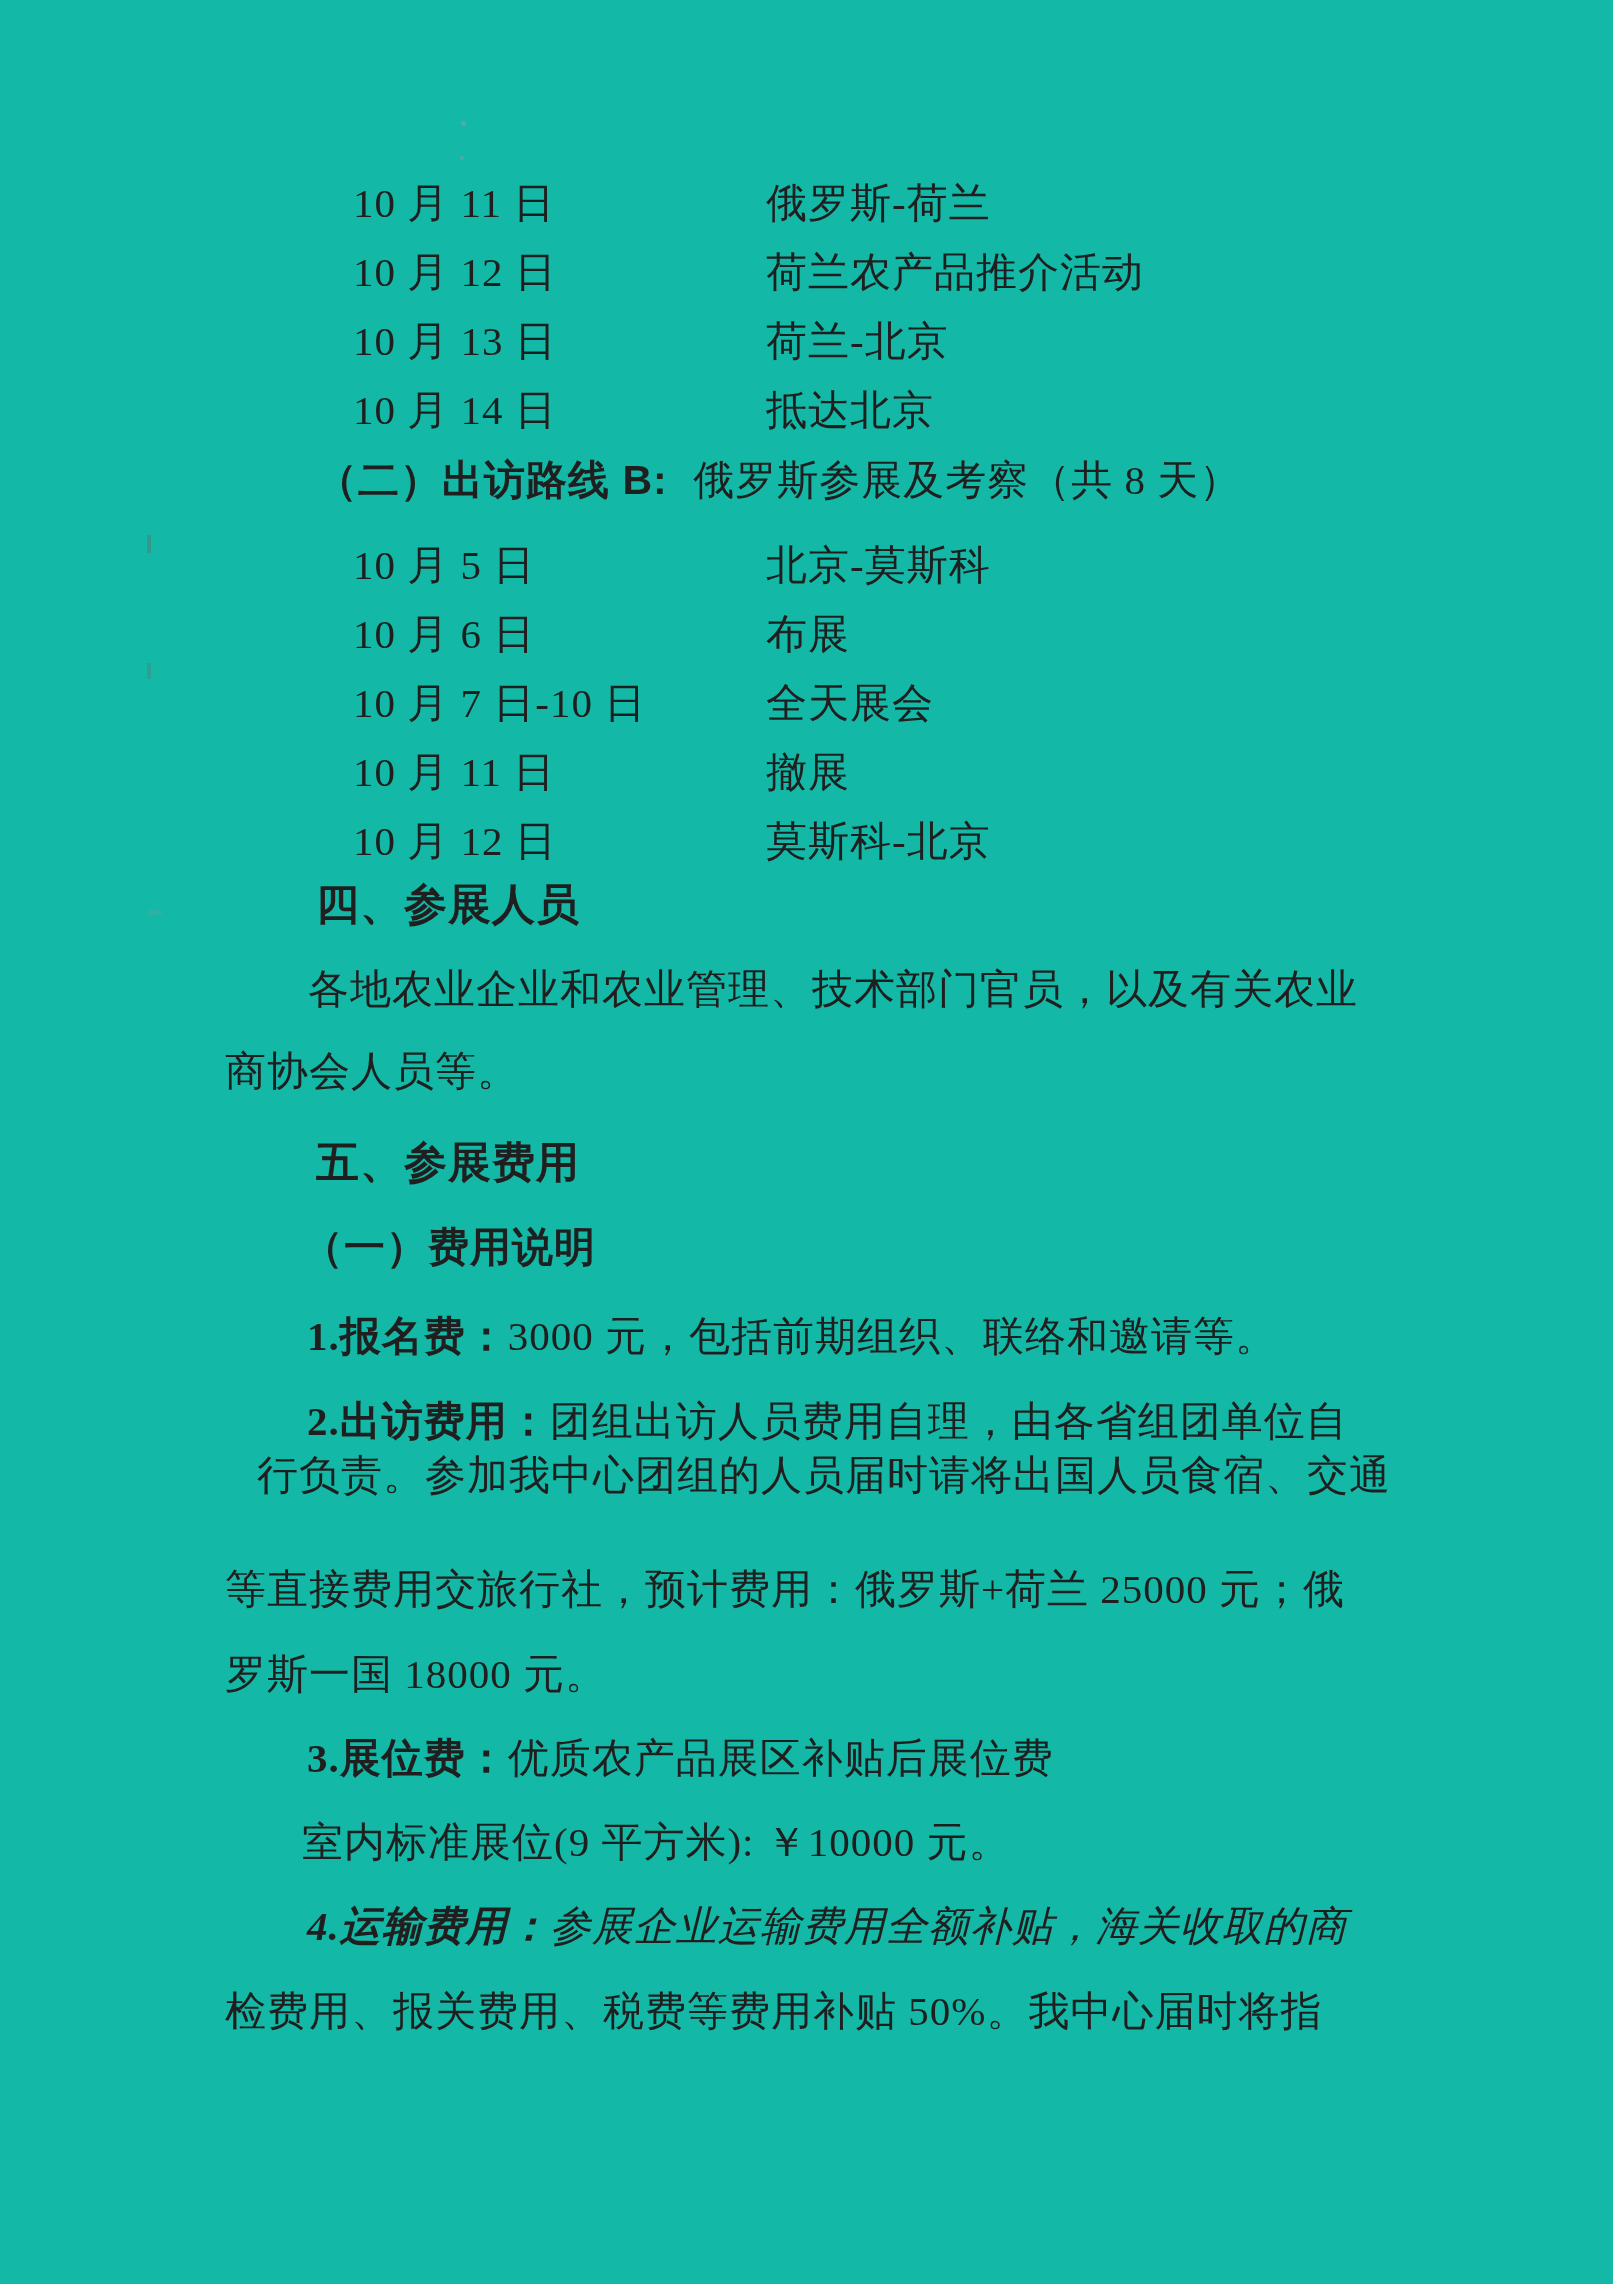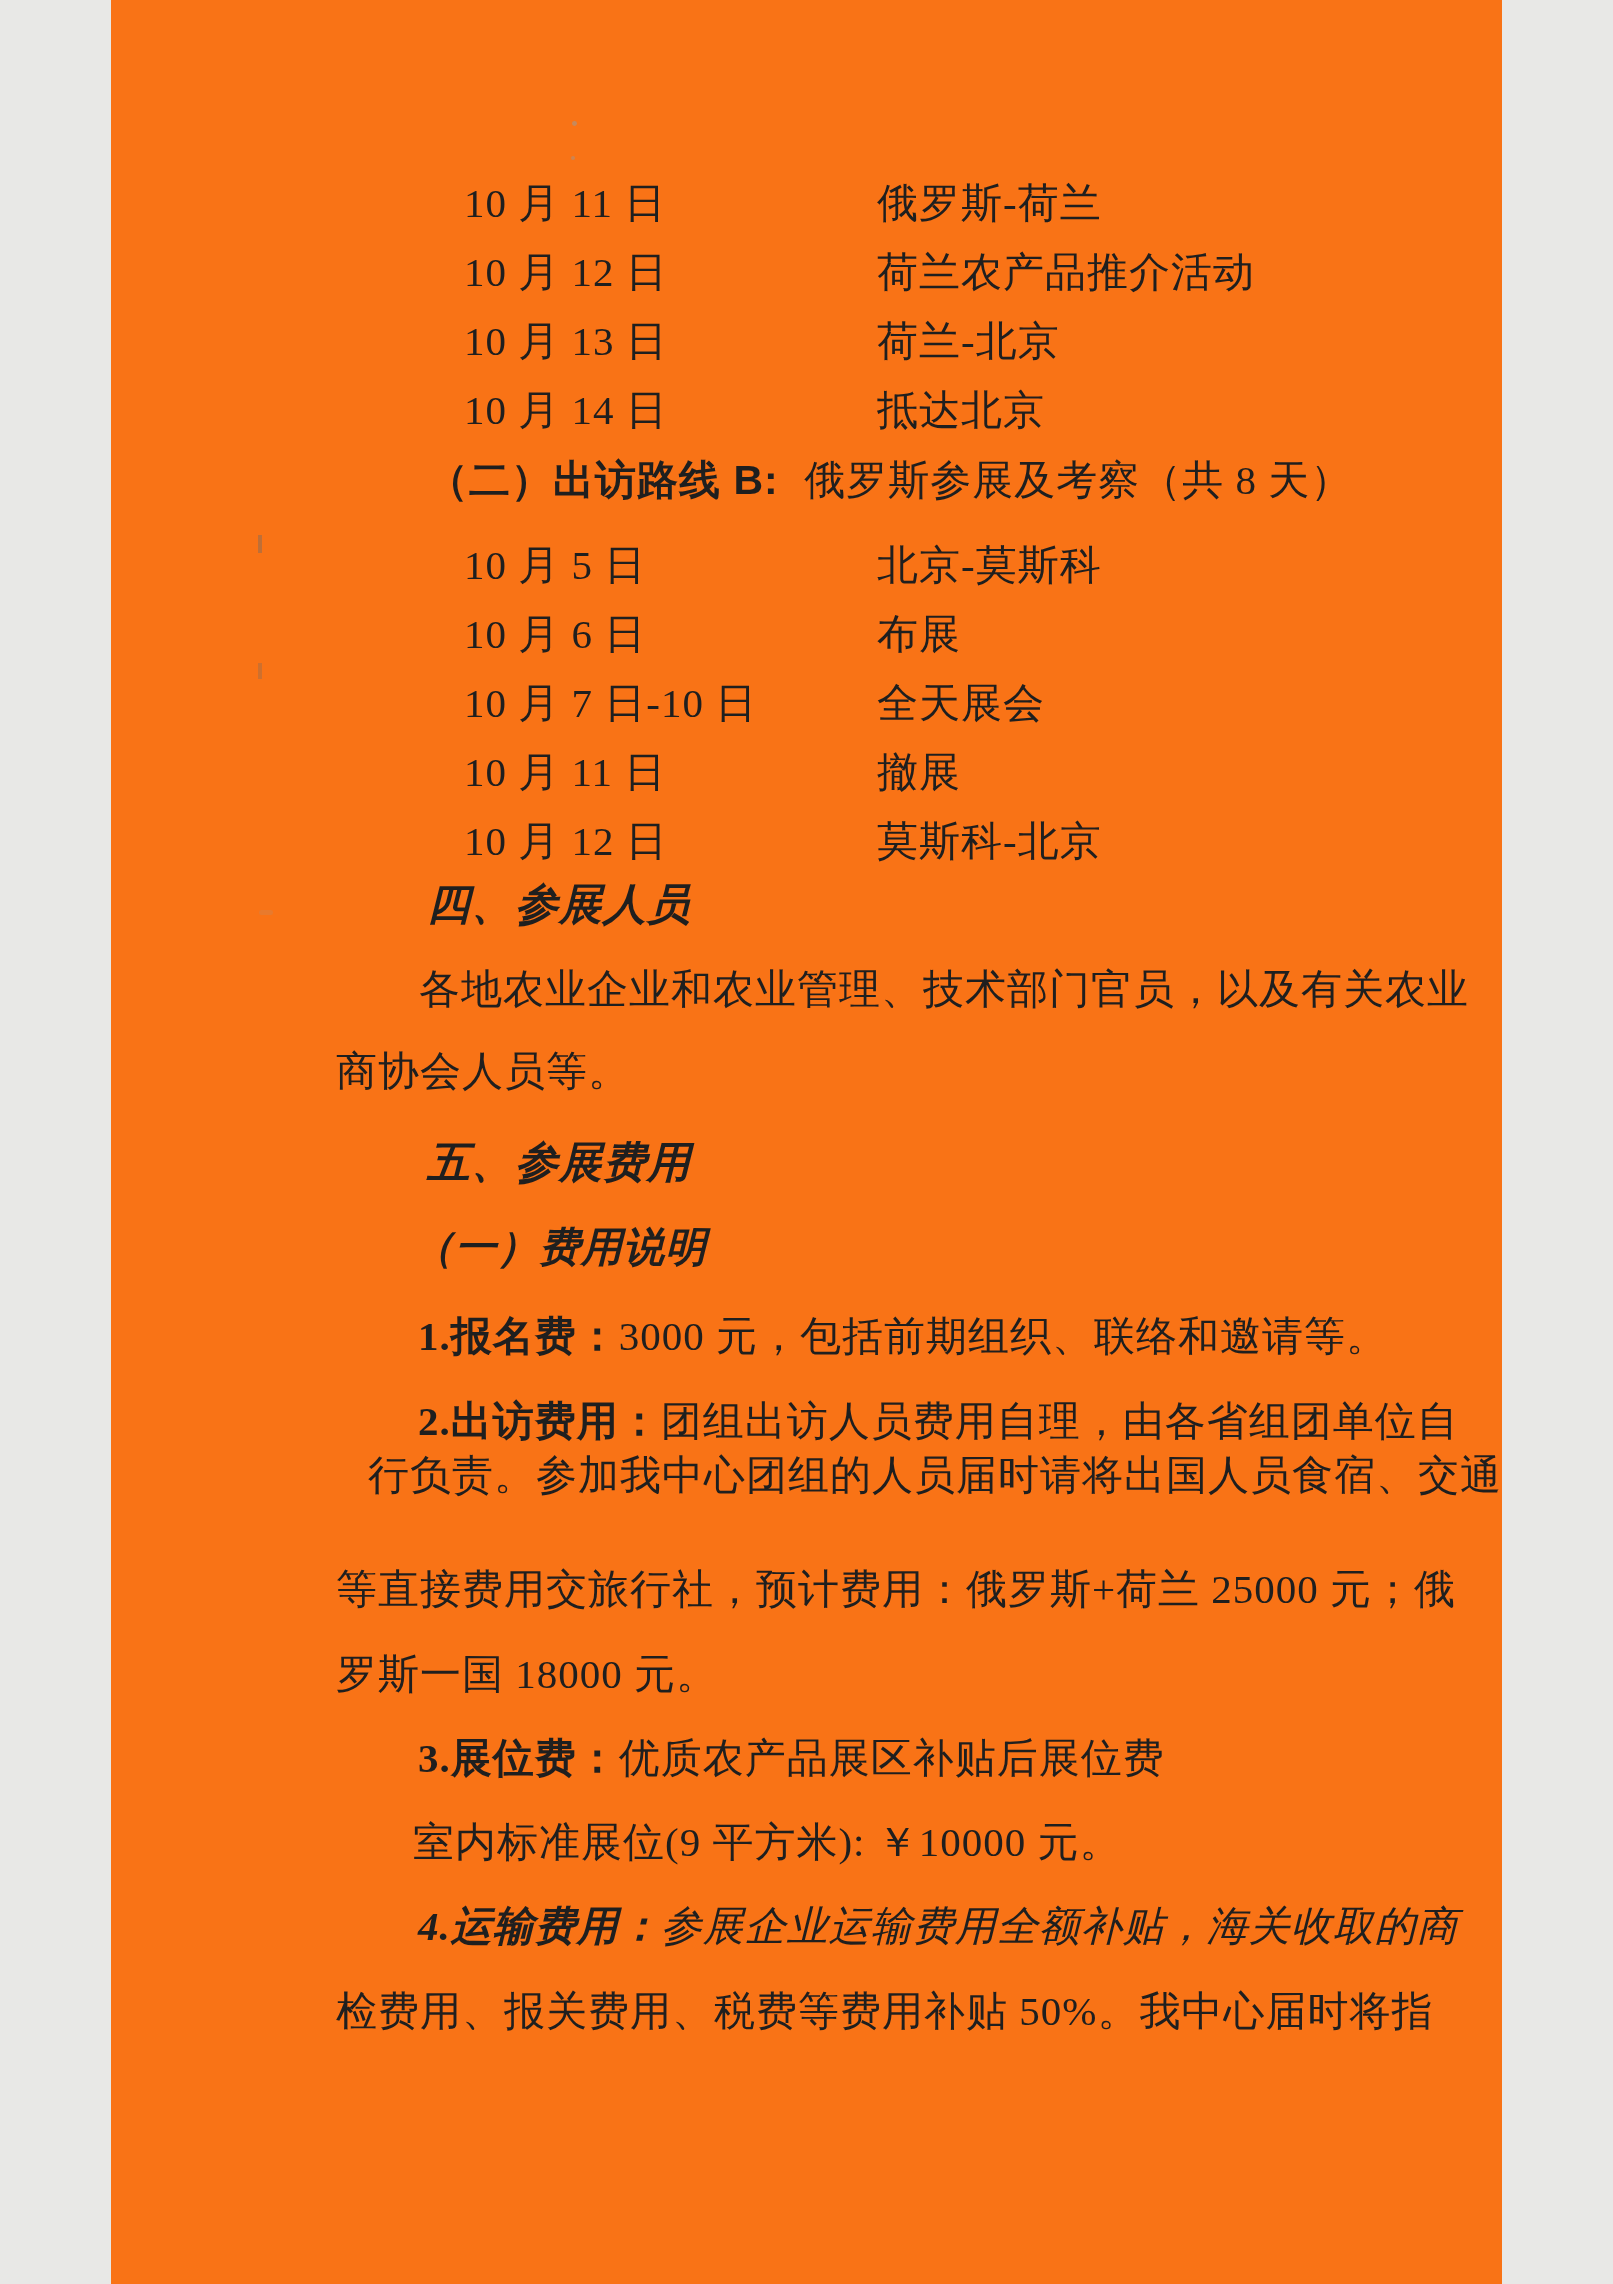--- a/index.html
+++ b/index.html
@@ -1,20 +1,20 @@
 <!DOCTYPE html>
 <html><head>
 <meta charset="utf-8">
 <style>
   html,body{margin:0;padding:0;background:#e8e8e6;}
   .page{
     position:relative;
-    width:1391px;height:2285px;
+    width:1613px;height:2285px;
     margin:0 auto;
-    background:#f97316;
+    background:#14b8a6;
     overflow:hidden;
     font-family:"Liberation Serif","DejaVu Serif",serif;
     color:#1f1f1f;
   }
   
   .line{
     position:absolute;
     font-size:41px;
     line-height:47px;
     letter-spacing:1px;
@@ -28,21 +28,20 @@
     font-size:41px;line-height:47px;letter-spacing:1px;white-space:nowrap;
   }
   .itin-row .date{left:353px;}
   .itin-row .act{left:766px;}
   
   .heading{
     font-family:"Liberation Sans","DejaVu Sans",sans-serif;
     font-weight:700;
     font-size:43px;
     line-height:49px;
-    font-style:italic;
   }
   .hb{
     font-family:"Liberation Sans","DejaVu Sans",sans-serif;
     font-weight:700;
   }
   .ht{margin-left:25.5px;}
   b.lbl{font-weight:700;}
   
   .speck{position:absolute;border-radius:50%;background:#9a9a98;}
   .smudge{position:absolute;background:#6a6a68;}

